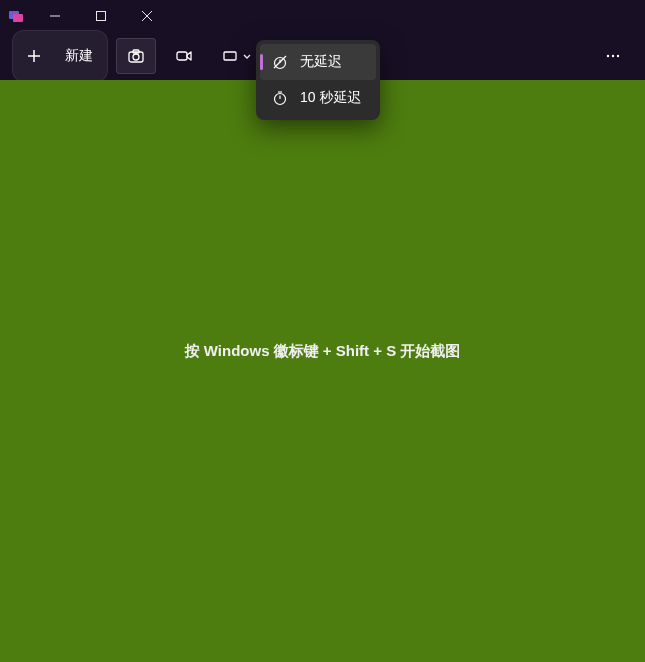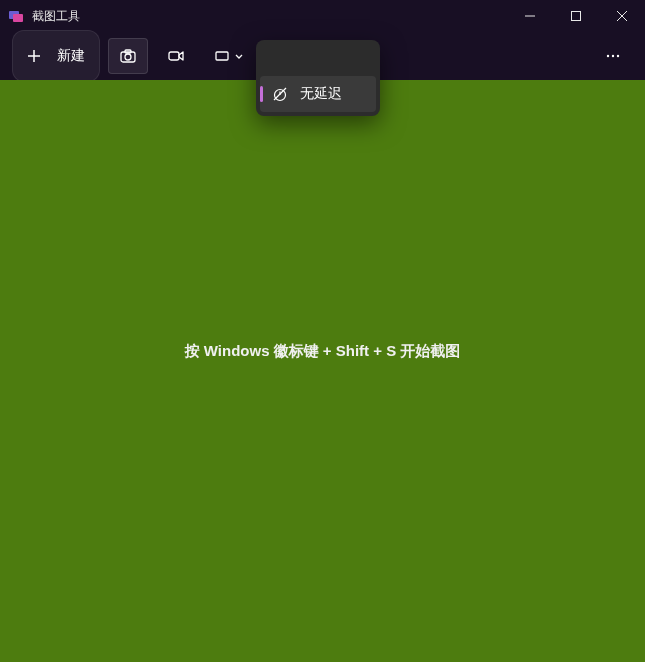--- a/index.html
+++ b/index.html
@@ -47,21 +47,21 @@
       height: 48px;
       display: flex;
       align-items: center;
       padding: 0 12px;
       gap: 8px;
       background: #180f24;
     }
     .new-btn {
       display: flex;
       align-items: center;
-      gap: 16px;
+      gap: 24px;
       padding: 16px 14px;
       background: rgba(255,255,255,0.06);
       border: 1px solid rgba(255,255,255,0.08);
       border-radius: 12px;
       color: #fff;
       font-size: 14px;
     }
     .tool-btn {
       width: 40px;
       height: 36px;
@@ -128,21 +128,20 @@
       align-items: center;
       gap: 12px;
       padding: 9px 12px;
       border-radius: 4px;
       color: #fff;
       font-size: 14px;
       position: relative;
     }
     .menu-item.selected {
       background: rgba(255,255,255,0.07);
-      margin-top: 32px;
     }
     .menu-item.selected::before {
       content: "";
       position: absolute;
       left: 0;
       top: 10px;
       bottom: 10px;
       width: 3px;
       background: #c46fd8;
       border-radius: 2px;
@@ -156,21 +155,20 @@
 </head>
 <body>
 
 <div class="titlebar">
   <span class="titlebar-icon">
     <svg viewBox="0 0 16 16">
         <rect x="1" y="3" width="10" height="8" rx="1" fill="#6b5dd3"></rect>
         <rect x="5" y="6" width="10" height="8" rx="1" fill="#d946a0"></rect>
       </svg>
   </span>
-  <span class="titlebar-title">截图工具</span>
   <div class="window-controls">
     <div class="window-btn">
       <svg width="10" height="10" viewBox="0 0 10 10">
           <line x1="0" y1="5" x2="10" y2="5" stroke="currentColor" stroke-width="1"></line>
         </svg>
     </div>
     <div class="window-btn">
       <svg width="10" height="10" viewBox="0 0 10 10">
           <rect x="0.5" y="0.5" width="9" height="9" stroke="currentColor" fill="none" stroke-width="1"></rect>
         </svg>
@@ -229,13 +227,21 @@
 
 <div class="dropdown-menu">
   <div class="menu-item selected">
     <svg class="menu-icon" viewBox="0 0 16 16">
         <circle cx="8" cy="9" r="5.5" stroke="currentColor" fill="none" stroke-width="1.2"></circle>
         <line x1="8" y1="9" x2="8" y2="5.5" stroke="currentColor" stroke-width="1.2"></line>
         <line x1="2" y1="14" x2="14" y2="2" stroke="currentColor" stroke-width="1.2"></line>
       </svg>
     <span>无延迟</span>
   </div>
+  <div class="menu-item">
+    <svg class="menu-icon" viewBox="0 0 16 16">
+        <circle cx="8" cy="9" r="5.5" stroke="currentColor" fill="none" stroke-width="1.2"></circle>
+        <line x1="8" y1="9" x2="8" y2="5.5" stroke="currentColor" stroke-width="1.2"></line>
+        <line x1="6" y1="2" x2="10" y2="2" stroke="currentColor" stroke-width="1.2"></line>
+      </svg>
+    <span>10 秒延迟</span>
+  </div>
 </div>
 
 </body></html>

